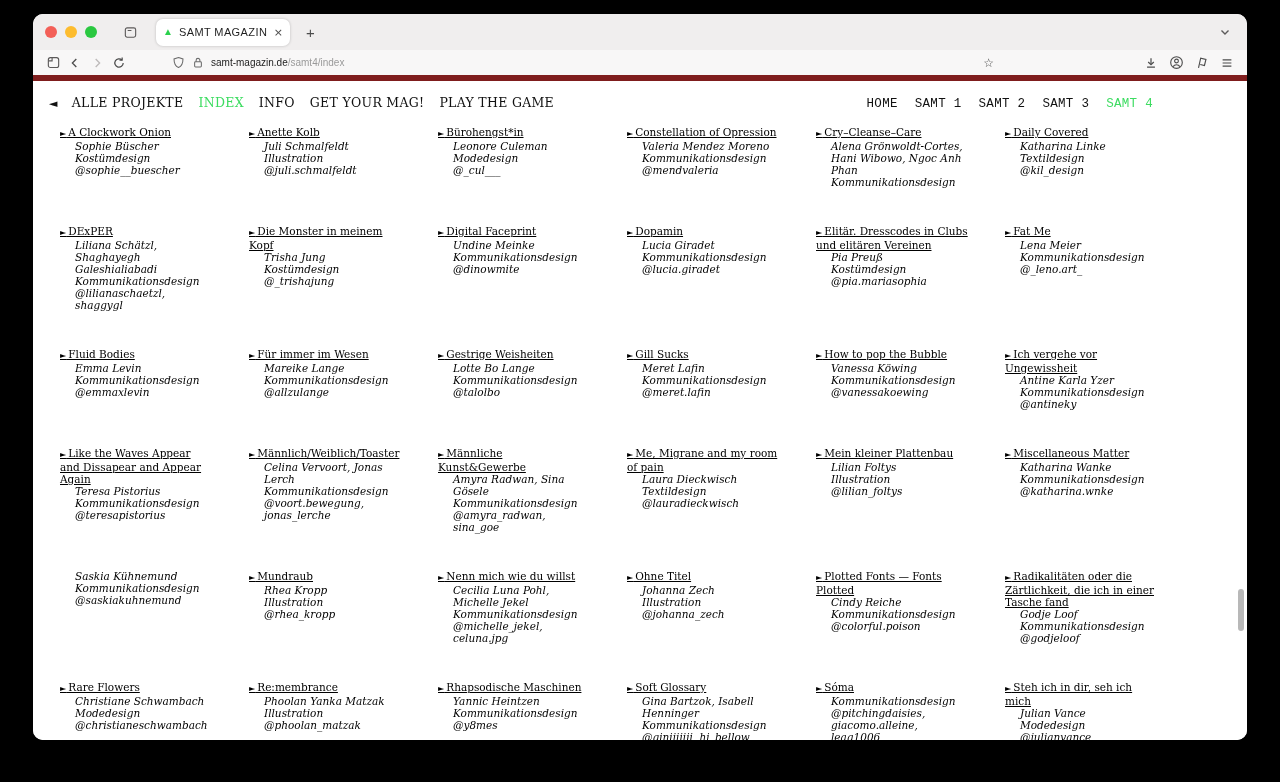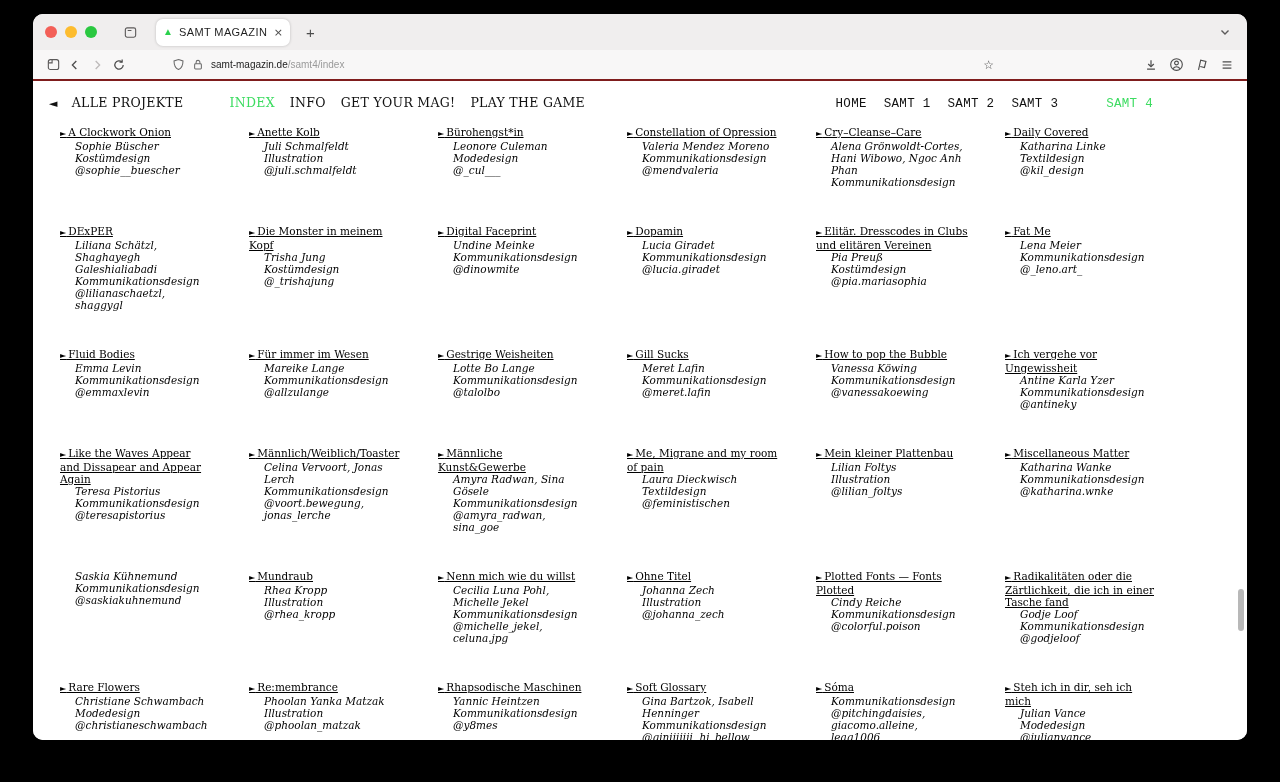--- a/index.html
+++ b/index.html
@@ -23,39 +23,39 @@
 
   .tab { margin-left:18px; width:134px; height:27px; background:#fff; border-radius:7px;
          display:flex; align-items:center; padding:0 7px;
          box-shadow:0 0 3px rgba(0,0,0,.22); }
   .tab-favicon { color:#2bd14d; font-size:10px; line-height:10px; }
   .tab-title { flex:1; margin-left:6px; font-size:11px; letter-spacing:.4px; color:#1f1f1f; white-space:nowrap; overflow:hidden; }
   .tab-close { font-size:11px; color:#4c4c4c; font-family:"DejaVu Sans",sans-serif; }
   .newtab { margin-left:16px; font-size:15px; color:#4c4c4c; }
   .tab-chevron { margin-left:auto; margin-right:16px; }
 
-  .toolbar { height:31px; background:#f8f7f7; border-bottom:2px solid #7f1d1d;
+  .toolbar { height:31px; background:#f8f7f7; border-bottom:6px solid #7f1d1d;
              display:flex; align-items:center; padding:0 9px; }
   .toolbar .btn { width:22px; height:22px; display:flex; align-items:center; justify-content:center; }
   .urlbar { flex:1; height:24px; display:flex; align-items:center; padding-left:42px; }
   .url-text { font-size:10px; color:#1c1c1c; margin-left:7px; }
   .url-text .path { color:#9a9a9a; }
   .url-star { margin-left:auto; margin-right:150px; font-size:12px; color:#4c4c4c;
               font-family:"DejaVu Sans",sans-serif; }
   .right-icons { display:flex; gap:11px; align-items:center; margin-right:4px; }
 
   
   .page { height:659px; background:#fff; font-family:"DejaVu Serif","Liberation Serif",serif; position:relative; }
   .site-nav { display:flex; align-items:baseline; padding:14px 94px 0 16px;
               font-size:12.5px; letter-spacing:.3px; color:#111; }
   .nav-left { display:flex; gap:15px; align-items:baseline; }
   .nav-back { font-size:11px; margin-right:-1px; cursor:pointer; }
   .nav-right { margin-left:auto; display:flex; gap:17px;font-family:Liberation Mono, monospace; }
   .nav-link { color:#111; text-decoration:none; cursor:pointer; white-space:nowrap; }
-  .nav-link.active { color:#3ddc61;margin-left:31px; }
+  .nav-link.active { color:#3ddc61; }
 
   .grid { margin:15px 0 0 27px; display:grid; grid-template-columns:repeat(6,152px);
           column-gap:41px; row-gap:24px; align-items:start;gap:37px; }
   .entry { font-size:10.5px; line-height:12px; color:#000; }
   .entry-title { display:block; color:#000; text-decoration:underline; cursor:pointer;
                  overflow-wrap:break-word; }
   .entry-title .marker { font-size:8px; }
   .entry-details { padding-left:15px;font-style:italic; }
   .entry-details div { overflow-wrap:break-word; }
 
@@ -349,21 +349,21 @@
             <div>Amyra Radwan, Sina Gösele</div>
             <div>Kommunikationsdesign</div>
             <div>@amyra_radwan, sina_goe</div>
           </div>
         </article>
         <article class="entry">
           <a class="entry-title"><span class="marker">►</span> Me, Migrane and my room of pain</a>
           <div class="entry-details">
             <div>Laura Dieckwisch</div>
             <div>Textildesign</div>
-            <div>@feministischen</div>
+            <div>@lauradieckwisch</div>
           </div>
         </article>
         <article class="entry">
           <a class="entry-title"><span class="marker">►</span> Mein kleiner Plattenbau</a>
           <div class="entry-details">
             <div>Lilian Foltys</div>
             <div>Illustration</div>
             <div>@lilian_foltys</div>
           </div>
         </article>

